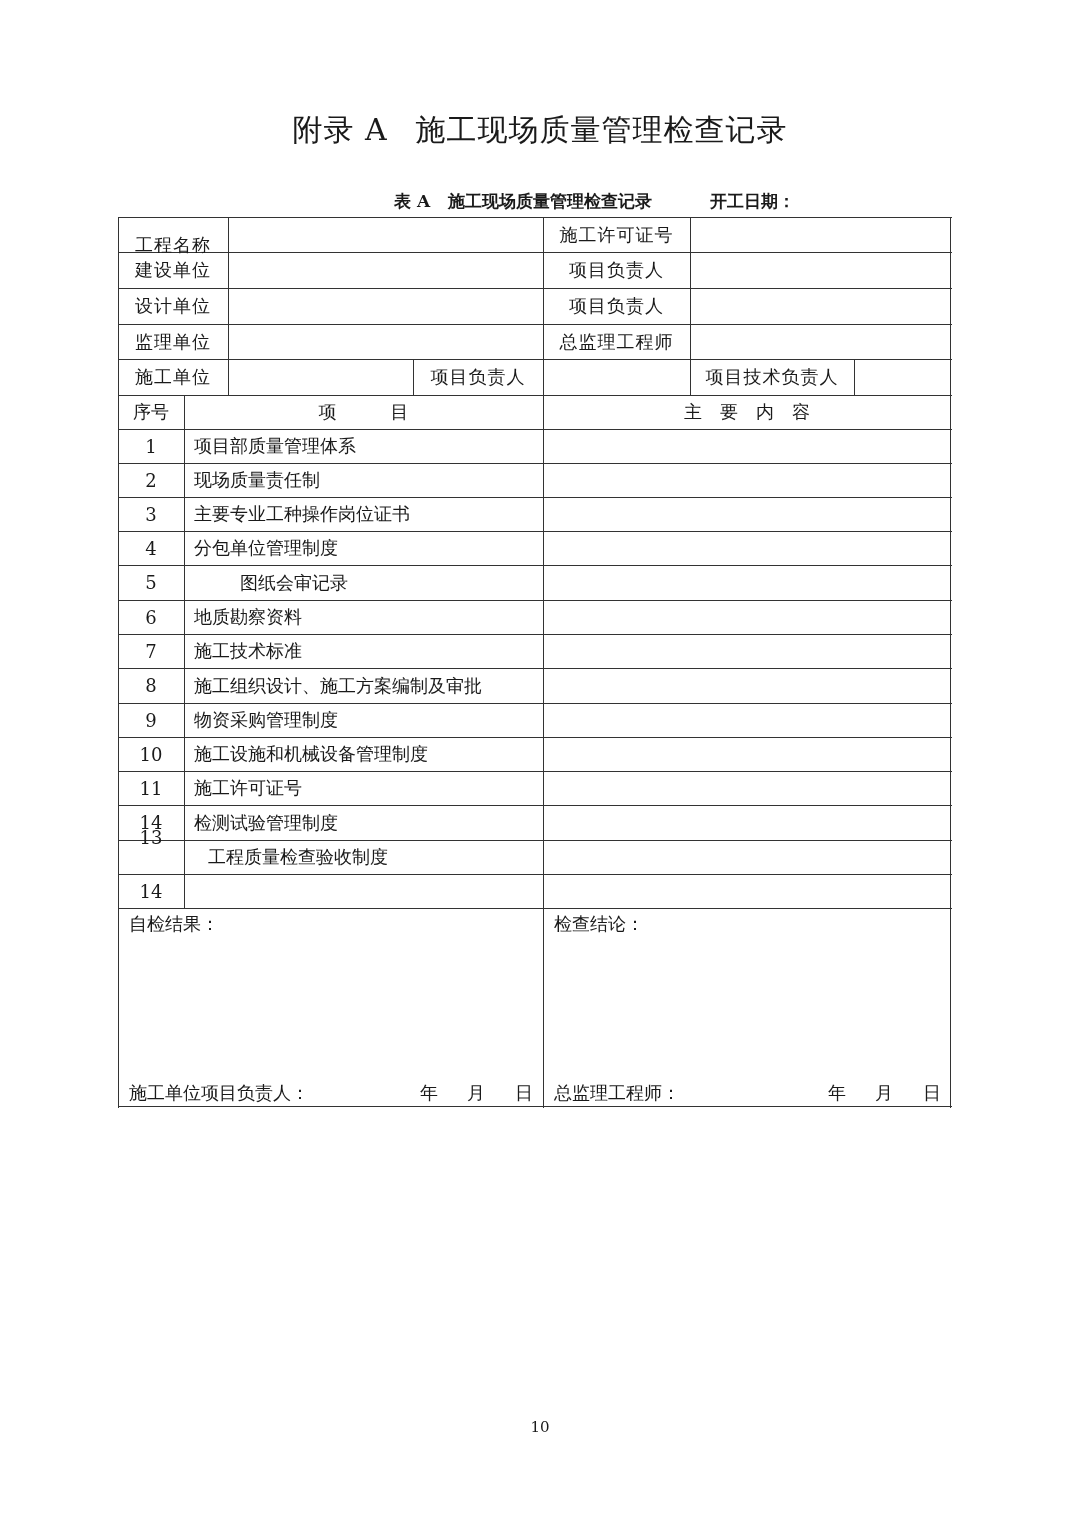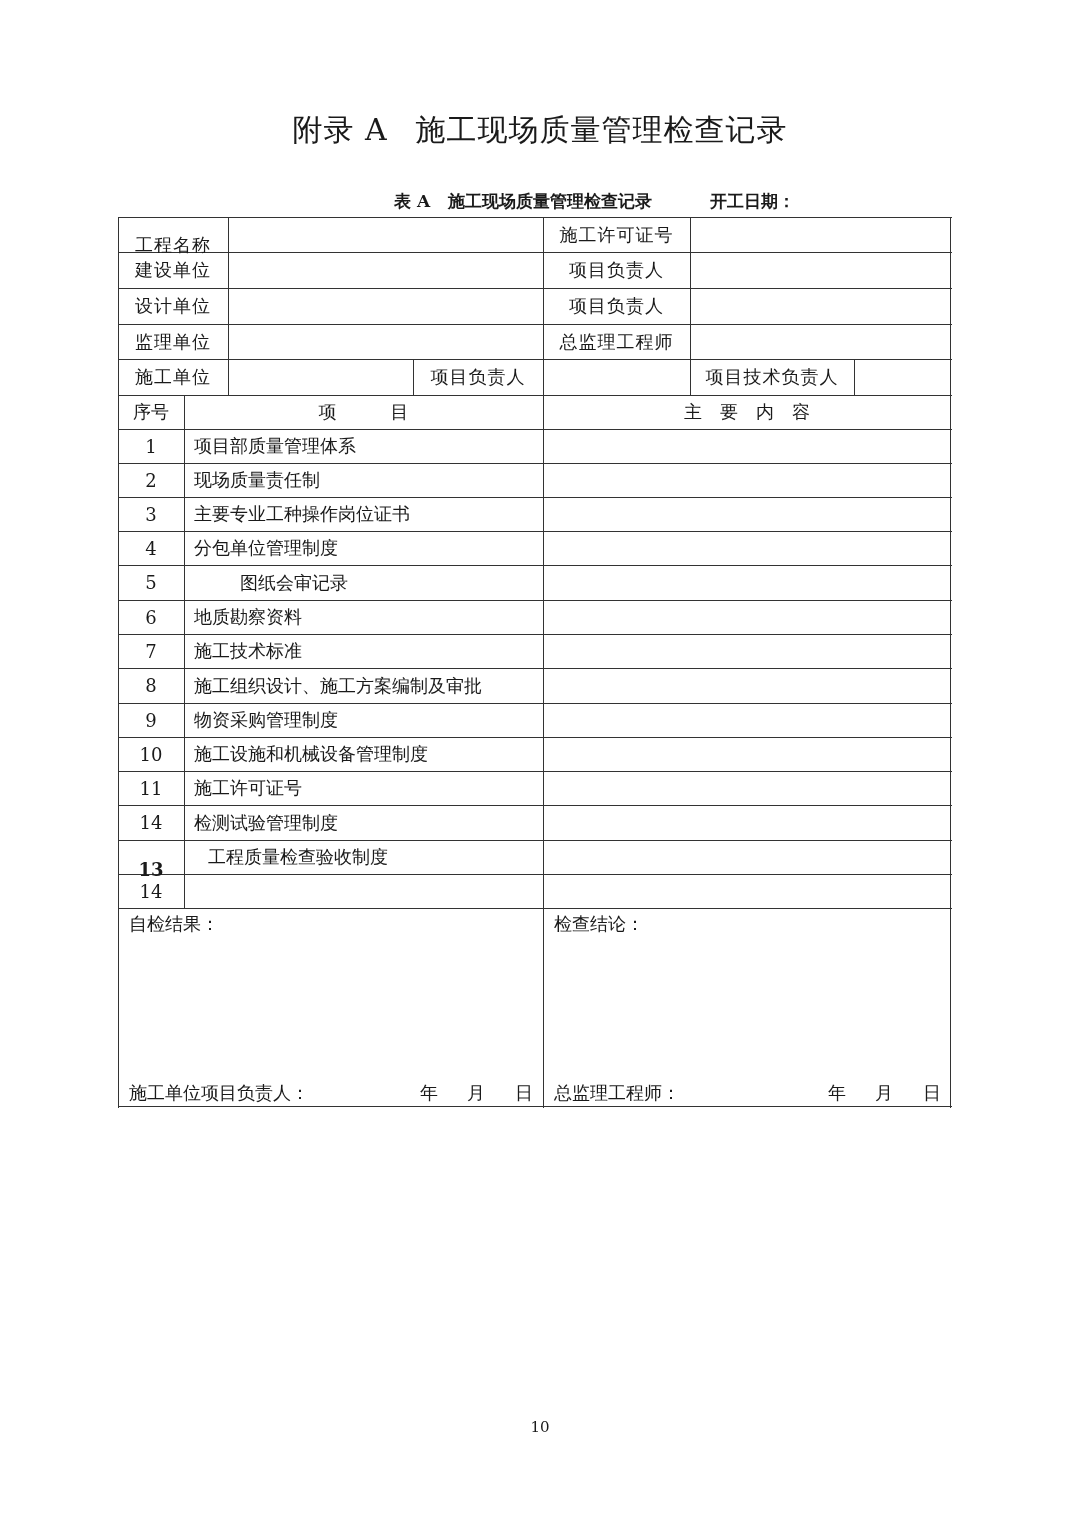--- a/index.html
+++ b/index.html
@@ -164,21 +164,21 @@
     <div class="cell center" style="left:118px; top:771px; width:66px; height:34px;">11</div>
     <div class="cell left" style="left:184px; top:771px; width:359px; height:34px;">施工许可证号</div>
     <div class="cell left" style="left:543px; top:771px; width:408px; height:34px;"></div>
   </div>
   <div>
     <div class="cell center" style="left:118px; top:805px; width:66px; height:35px;">14</div>
     <div class="cell left" style="left:184px; top:805px; width:359px; height:35px;">检测试验管理制度</div>
     <div class="cell left" style="left:543px; top:805px; width:408px; height:35px;"></div>
   </div>
   <div>
-    <div class="cell center" style="left:118px; top:852px; width:66px; height:34px;font-weight:bold;">13</div>
+    <div class="cell center" style="left:118px; top:820px; width:66px; height:34px;">13</div>
     <div class="cell left" style="left:198px; top:840px; width:359px; height:34px;">工程质量检查验收制度</div>
     <div class="cell left" style="left:543px; top:840px; width:408px; height:34px;"></div>
   </div>
   <div>
     <div class="cell center" style="left:118px; top:874px; width:66px; height:34px;">14</div>
     <div class="cell left" style="left:184px; top:874px; width:359px; height:34px;"></div>
     <div class="cell left" style="left:543px; top:874px; width:408px; height:34px;"></div>
   </div>
 </div>
 

